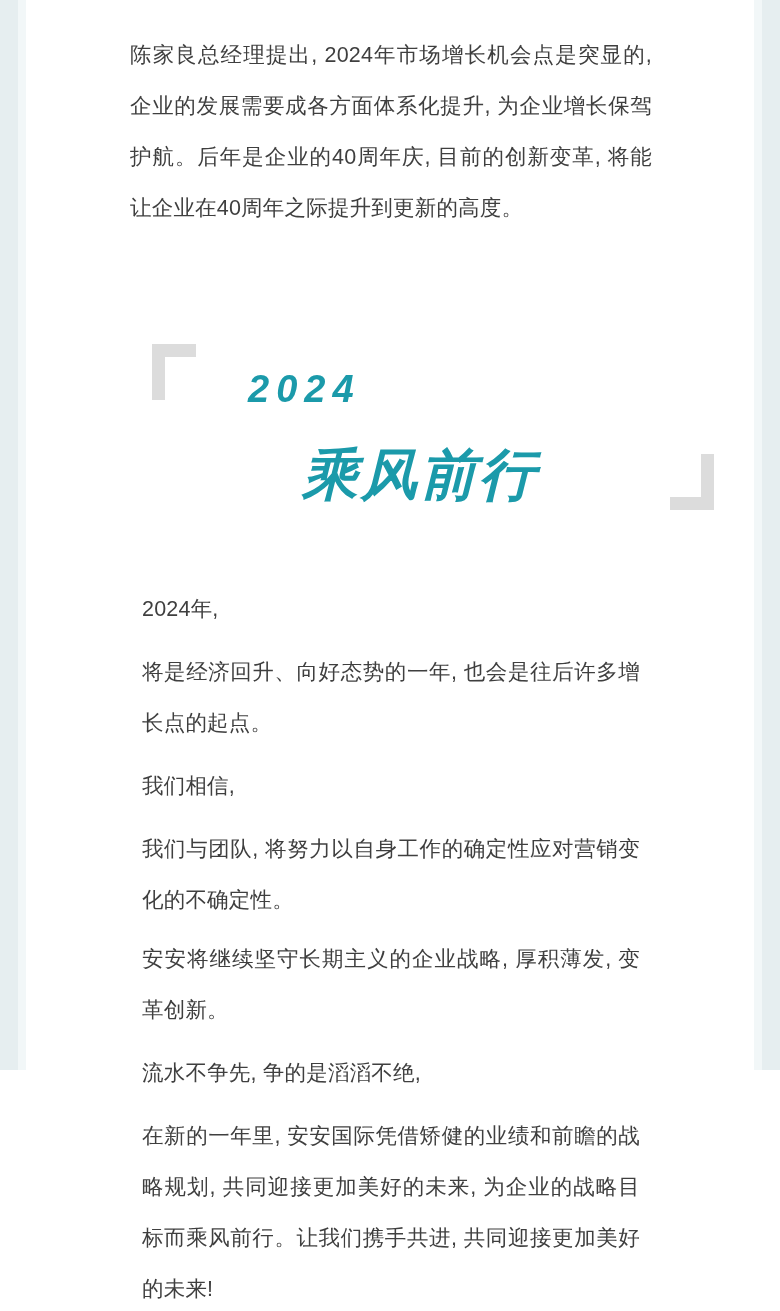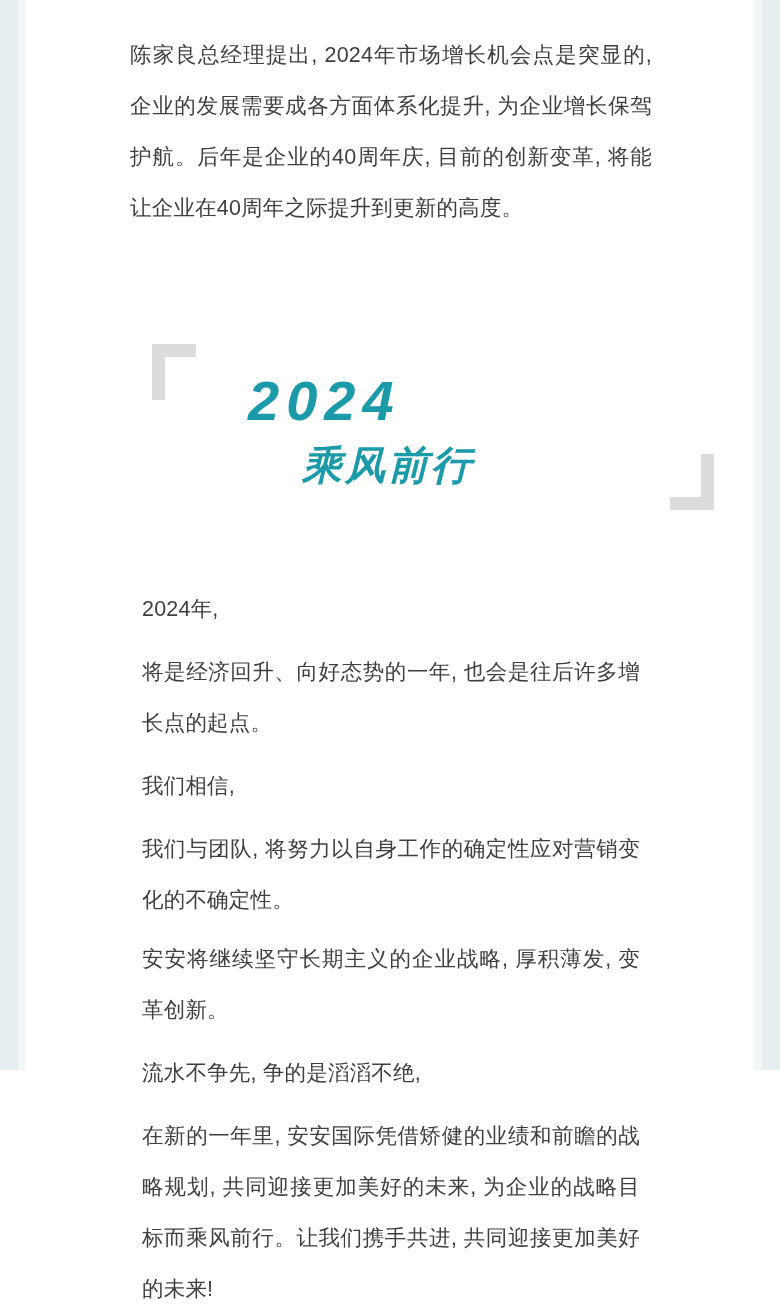--- a/index.html
+++ b/index.html
@@ -91,32 +91,32 @@
   .bracket.br {
     right: -62px;
     top: 124px;
     border-right: 13px solid #dcdcdc;
     border-bottom: 13px solid #dcdcdc;
   }
   .title-year {
     position: absolute;
     left: 118px;
     top: 38px;
-    font-size: 56px;
+    font-size: 38px;
     font-weight: bold;
     font-style: italic;
     color: #1b9aaa;
     letter-spacing: 7px;
     font-family: "Liberation Sans", sans-serif;
   }
   .title-main {
     position: absolute;
     left: 172px;
     top: 108px;
-    font-size: 40px;
+    font-size: 56px;
     font-weight: bold;
     font-style: italic;
     color: #1b9aaa;
     letter-spacing: 3px;
     font-family: "Liberation Sans", sans-serif;
   }
 
   .block-body {
     position: absolute;
     left: 130px;

